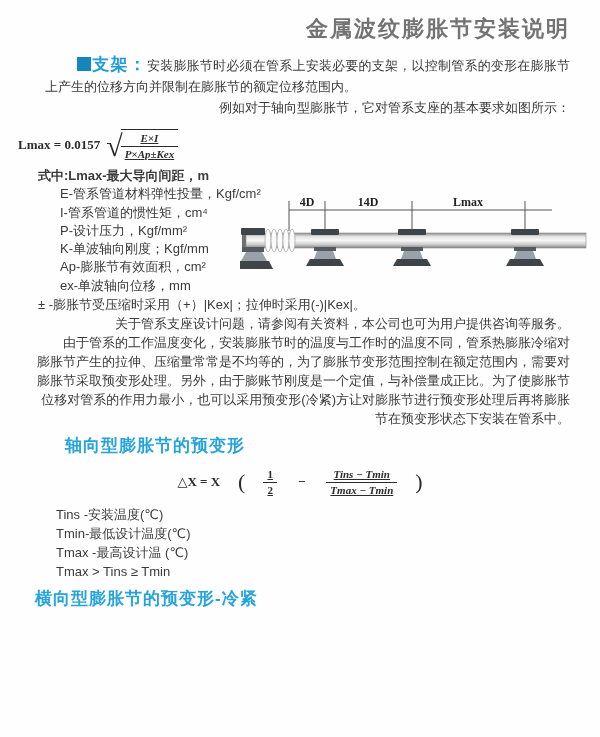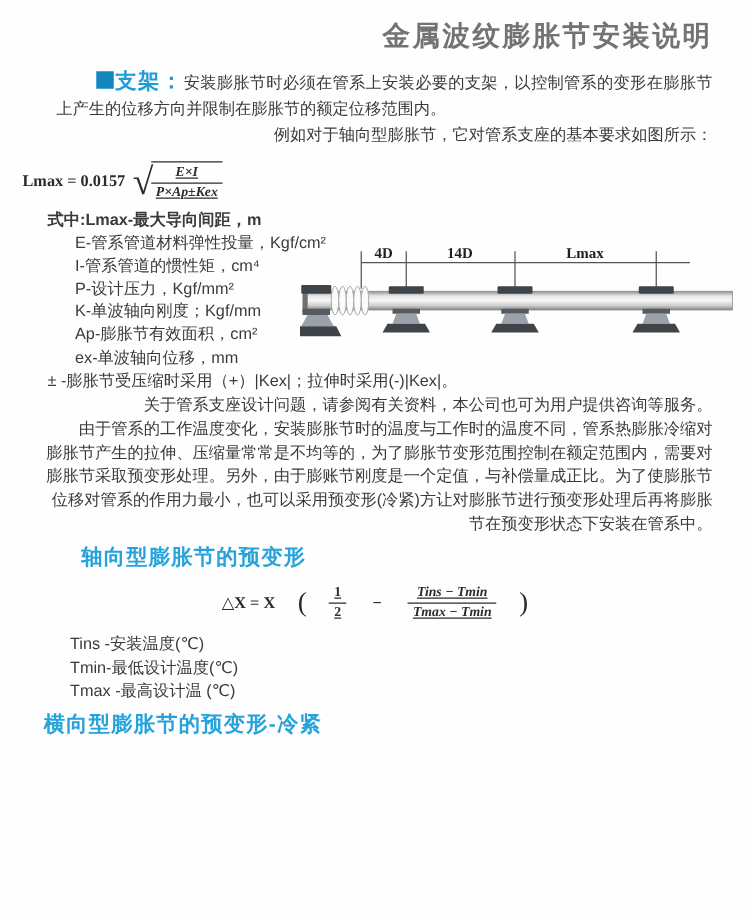--- a/index.html
+++ b/index.html
@@ -184,16 +184,17 @@
     <span class="frac">
       <span class="num">Tins − Tmin</span>
       <span class="den">Tmax − Tmin</span>
     </span>
     <span class="paren">)</span>
   </div>
 
   <p class="tline">Tins -安装温度(℃)</p>
   <p class="tline">Tmin-最低设计温度(℃)</p>
   <p class="tline">Tmax -最高设计温 (℃)</p>
+  <p class="tline">Tmax &gt; Tins ≥ Tmin</p>
 
   <h2 class="sub-head" style="margin-left:5px;">横向型膨胀节的预变形-冷紧</h2>
 
 </div>
 
 </body></html>

